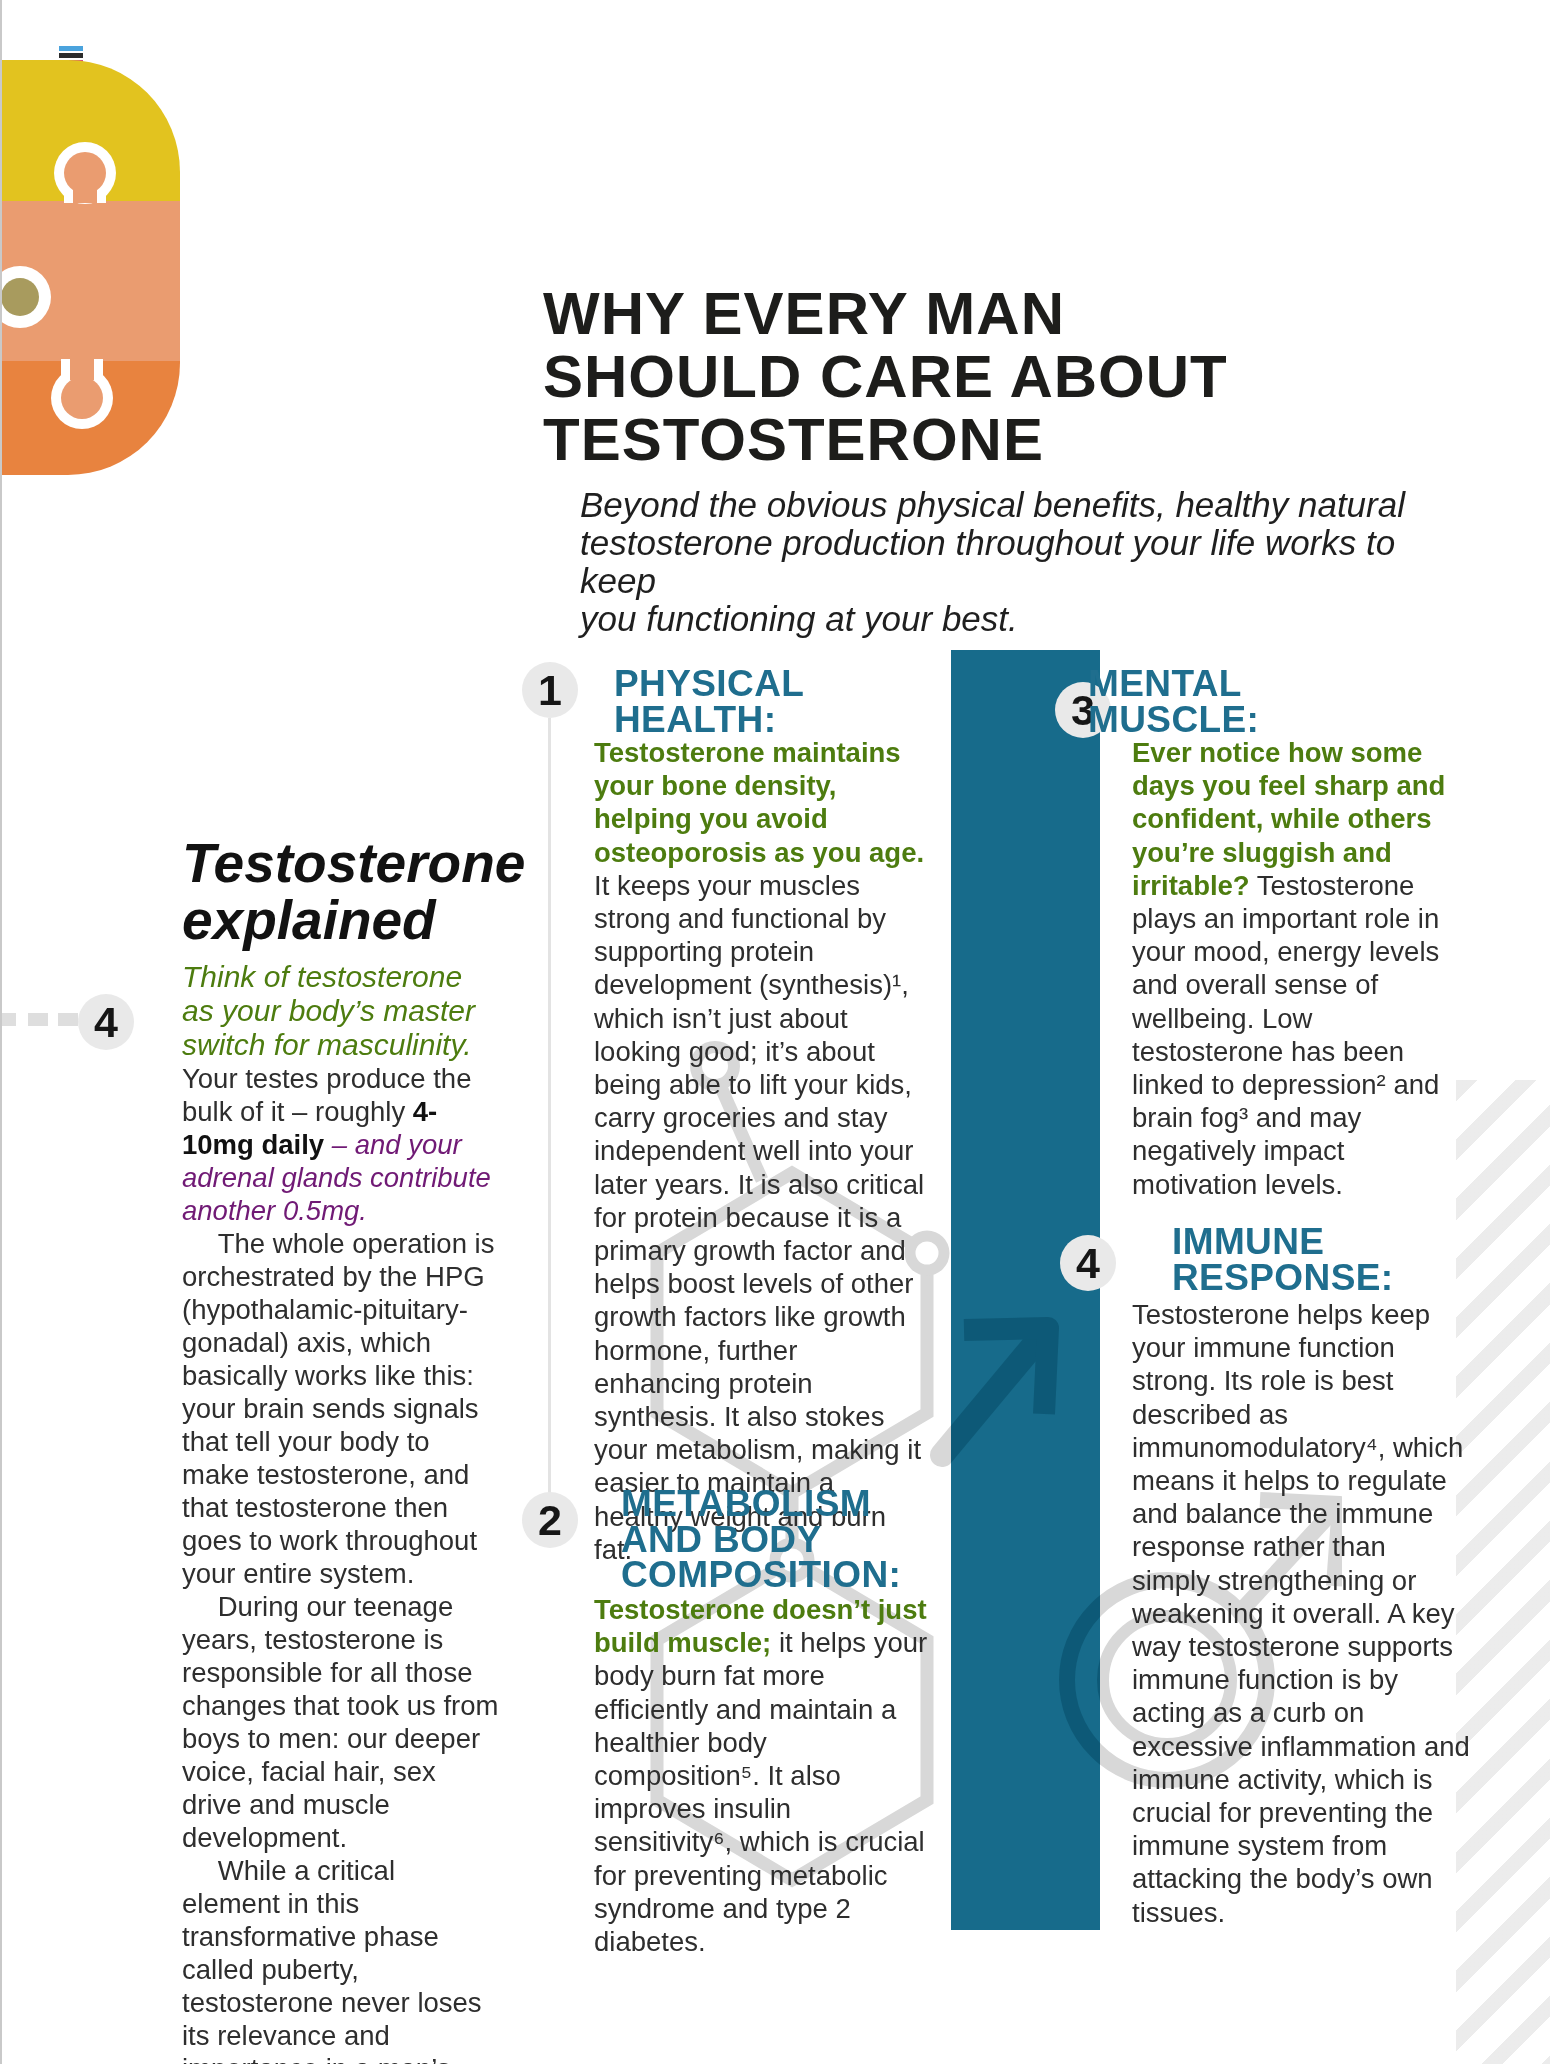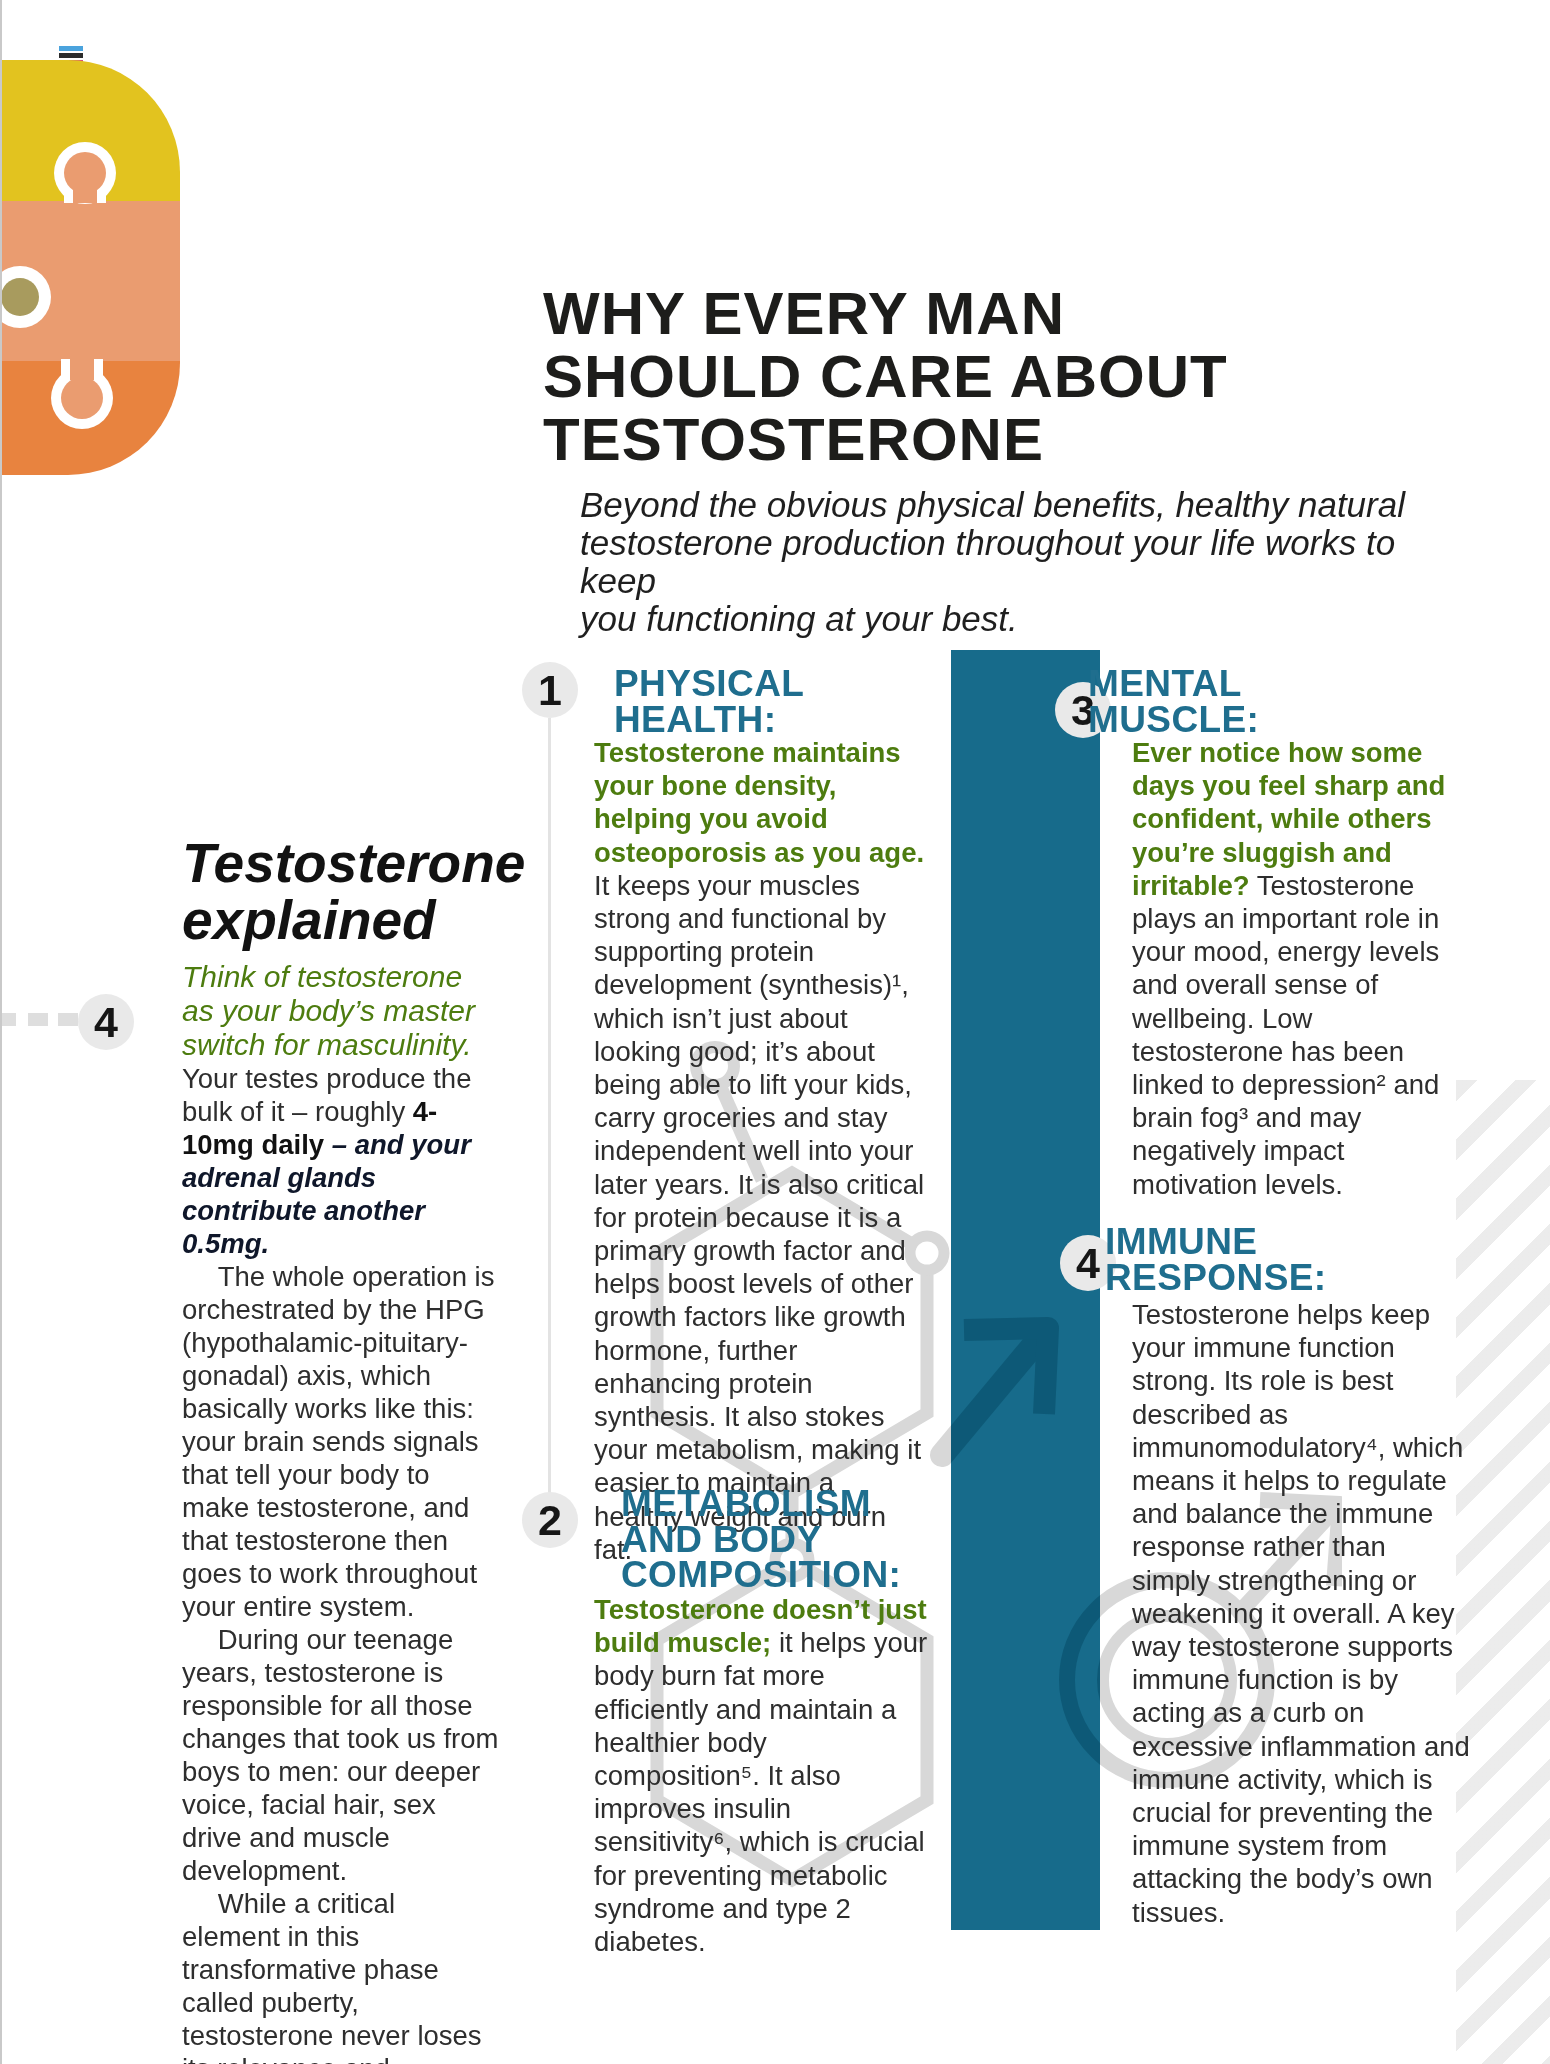--- a/index.html
+++ b/index.html
@@ -60,21 +60,21 @@
   .sidebar-heading{
     left:180px;top:835px;width:360px;
     font-style:italic;font-weight:600;
     font-size:55px;line-height:57px;color:#121212;white-space:pre-line;
   }
   .sidebar-text{left:180px;top:960px;width:318px;font-size:27.5px;line-height:33px;color:#2e2e2e;}
   .sidebar-text p{margin:0;}
   .sidebar-text p.indent{text-indent:1.3em;}
   .lead-italic{font-style:italic;font-weight:500;font-size:30px;line-height:34px;color:#4d7c0f;}
   .run-bold{font-weight:700;color:#111;}
-  .run-bold-italic{font-weight:700;font-style:italic;color:#0f172a;}
+  .run-bold-italic{font-weight:400;font-style:italic;color:#701a75;}
 
   .sec-heading{
     position:absolute;
     font-size:37px;line-height:35.5px;font-weight:700;letter-spacing:.4px;
     color:#1f6e8e;white-space:pre-line;
   }
   .sec-body{position:absolute;font-size:27.5px;line-height:33.2px;color:#2e2e2e;}
   .sec-lead{font-weight:700;color:#4d7c0f;}
 
   .footer{
@@ -193,18 +193,18 @@
   <div class="content num-circle" style="left:1053px;top:682px;">
     <span>3</span>
   </div>
   <div class="content sec-heading" style="left:1086px;top:666px;width:340px;">MENTAL
 MUSCLE:</div>
   <div class="content sec-body" style="left:1130px;top:736px;width:338px;"><span class="sec-lead">Ever notice how some days you feel sharp and confident, while others you’re sluggish and irritable?</span><span> Testosterone plays an important role in your mood, energy levels and overall sense of wellbeing. Low testosterone has been linked to depression² and brain fog³ and may negatively impact motivation levels.</span></div>
 
   <div class="content num-circle" style="left:1058px;top:1235px;">
     <span>4</span>
   </div>
-  <div class="content sec-heading" style="left:1103px;top:1224px;width:340px;">IMMUNE
+  <div class="content sec-heading" style="left:1170px;top:1224px;width:340px;">IMMUNE
 RESPONSE:</div>
   <div class="content sec-body" style="left:1130px;top:1298px;width:338px;"><span>Testosterone helps keep your immune function strong. Its role is best described as immunomodulatory⁴, which means it helps to regulate and balance the immune response rather than simply strengthening or weakening it overall. A key way testosterone supports immune function is by acting as a curb on excessive inflammation and immune activity, which is crucial for preventing the immune system from attacking the body’s own tissues.</span></div>
 
 
 </div>
 
 </body></html>

